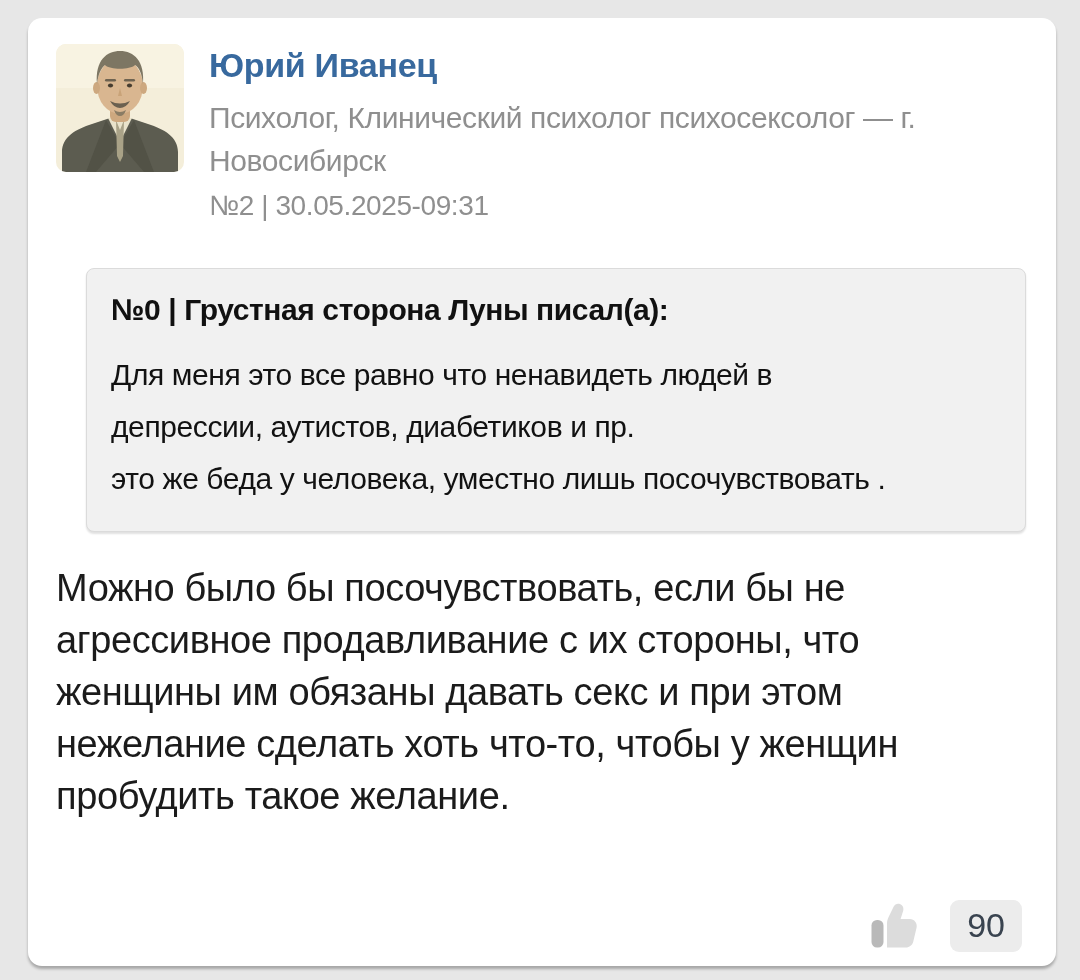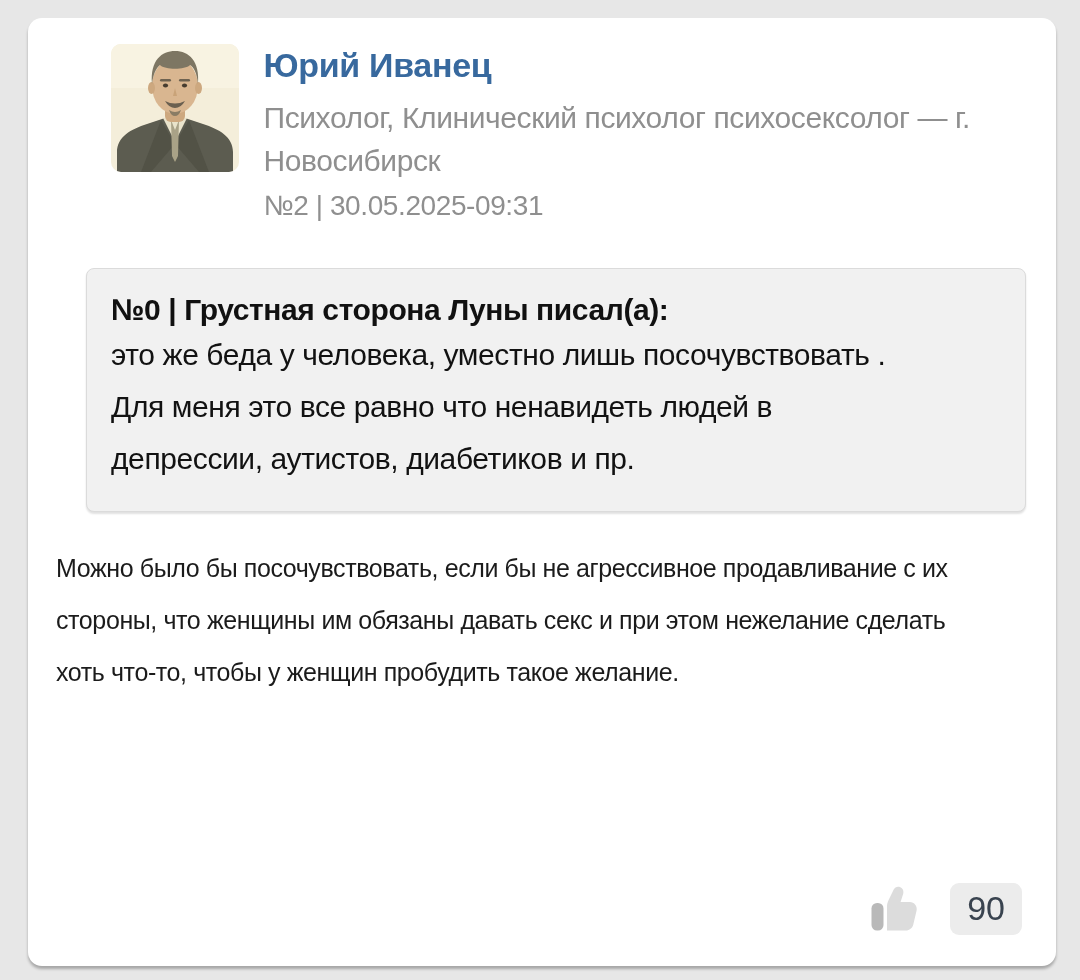--- a/index.html
+++ b/index.html
@@ -25,21 +25,20 @@
     box-sizing: border-box;
     background: #ffffff;
     border-radius: 14px;
     box-shadow: 0 3px 3px rgba(0,0,0,0.28);
     padding: 26px 28px;
   }
   .post-header {
     display: flex;
     align-items: flex-start;
     gap: 25px;
-    justify-content: center;
   }
   .avatar {
     flex: none;
     width: 128px;
     height: 128px;
     border-radius: 10px;
     overflow: hidden;
     cursor: pointer;
   }
   .avatar svg { display: block; width: 128px; height: 128px; }
@@ -78,41 +77,42 @@
     border-radius: 8px;
     box-shadow: 0 2px 2px rgba(0,0,0,0.12);
     padding: 22px 24px 26px;
   }
   .quote-header {
     font-size: 30px;
     font-weight: bold;
     color: #111111;
     letter-spacing: -0.4px;
     line-height: 38px;
+    margin-bottom: 20px;
   }
   .quote p {
     margin: 0;
     font-size: 30px;
     color: #121212;
     line-height: 52px;
     letter-spacing: -0.4px;
     max-width: 795px;
   }
   .post-body {
     margin-top: 30px;
-    font-size: 25px;
+    font-size: 38px;
     color: #1b1b1b;
     line-height: 52px;
     letter-spacing: -0.4px;
     max-width: 915px;
   }
   .like-row {
     position: absolute;
     right: 34px;
-    bottom: 31px;
+    bottom: 14px;
     display: flex;
     align-items: center;
     gap: 32px;
   }
   .thumb { display: block; cursor: pointer; }
   .thumb svg { display: block; width: 48px; height: 46px; }
   .like-badge {
     display: inline-block;
     background: #ececec;
     color: #39434f;
@@ -165,22 +165,22 @@
       <div class="header-text">
         <a class="author-name">Юрий Иванец</a>
         <div class="author-title">Психолог, Клинический психолог психосексолог — г. Новосибирск</div>
         <div class="post-meta">№2 | 30.05.2025-09:31</div>
       </div>
     </div>
 
     <div class="quote">
       <div class="quote-header">№0 | Грустная сторона Луны писал(а):</div>
       <div class="quote-text">
+        <p>Для меня это все равно что ненавидеть людей в депрессии, аутистов, диабетиков и пр.</p>
         <p>это же беда у человека, уместно лишь посочувствовать .</p>
-        <p>Для меня это все равно что ненавидеть людей в депрессии, аутистов, диабетиков и пр.</p>
       </div>
     </div>
 
     <div class="post-body">Можно было бы посочувствовать, если бы не агрессивное продавливание с их стороны, что женщины им обязаны давать секс и при этом нежелание сделать хоть что-то, чтобы у женщин пробудить такое желание.</div>
 
     <div class="like-row">
       <span class="thumb">
         <svg viewBox="0 0 48 46" aria-hidden="true">
           <rect x="1.5" y="17" width="12" height="27.5" rx="5.5" fill="#b9b9b9"></rect>
           <path d="M17 44.5 L35.8 44.5 C39.4 44.5 42.5 42 43.3 38.5 L46.6 24.6 C47.6 20.2 44.3 16 39.8 16 L30.6 16 L33.2 7.8 C34.1 4.7 32.3 1.5 29.2 0.8 C27 0.3 24.7 1.4 23.7 3.5 L18.4 14.5 C17.5 16.4 17 18.5 17 20.6 Z" fill="#dcdcdc"></path>

